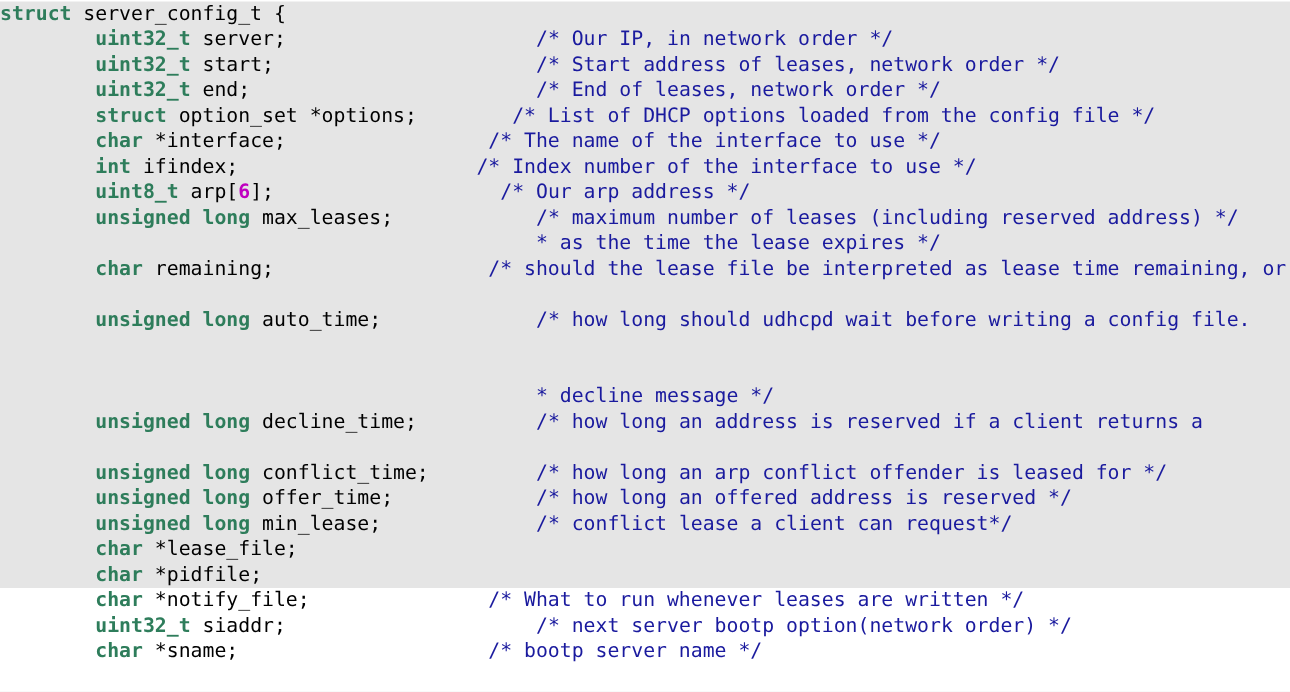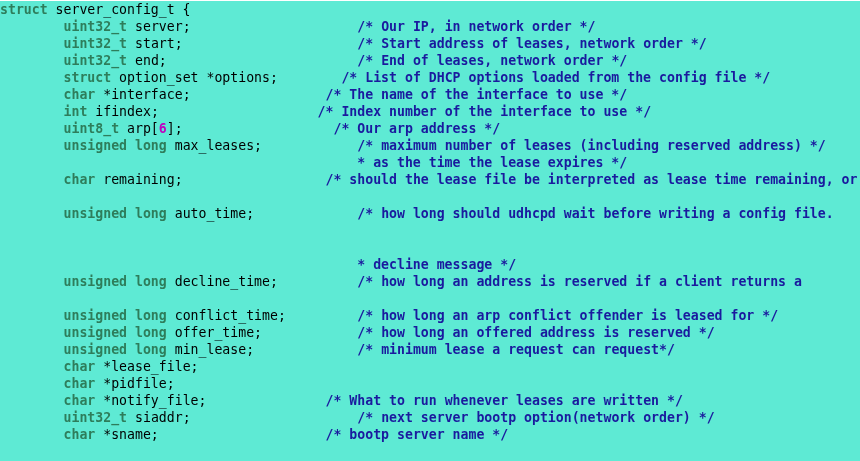--- a/index.html
+++ b/index.html
@@ -10,22 +10,22 @@
   }
   body {
     width: 860px;
     height: 461px;
     overflow: hidden;
     font-family: "DejaVu Sans Mono", "Liberation Mono", monospace;
   }
   #code-view {
     position: relative;
     width: 860px;
-    height: 461px;
-    background: #5eead4;
+    height: 391px;
+    background: #e5e5e5;
     padding: 0;
     box-sizing: border-box;
   }
   .code-line {
     display: block;
     white-space: pre;
     font-family: "DejaVu Sans Mono", "Liberation Mono", monospace;
     font-size: 13.2px;
     line-height: 17.0px;
     height: 17.0px;
@@ -33,21 +33,21 @@
     color: #000000;
     margin: 0;
     padding: 0;
   }
   .code-line:first-child {
     margin-top: 1px;
   }
   
   .tok-plain   { color: #000000; }
   .tok-keyword { color: #2e7d5b; font-weight: bold; }
-  .tok-comment { color: #1a1a9e; font-weight: bold; }
+  .tok-comment { color: #1a1a9e; font-weight: normal; }
   .tok-number  { color: #c000c0; font-weight: bold; }
 </style>
 </head>
 <body>
 
 <div id="code-view">
   <div id="code-lines">
       <div class="code-line"><span class="tok-keyword">struct</span><span class="tok-plain"> server_config_t {</span></div>
       <div class="code-line"><span class="tok-plain">        </span><span class="tok-keyword">uint32_t</span><span class="tok-plain"> server;                     </span><span class="tok-comment">/* Our IP, in network order */</span></div>
       <div class="code-line"><span class="tok-plain">        </span><span class="tok-keyword">uint32_t</span><span class="tok-plain"> start;                      </span><span class="tok-comment">/* Start address of leases, network order */</span></div>
@@ -61,21 +61,21 @@
       <div class="code-line"><span class="tok-plain">        </span><span class="tok-keyword">char</span><span class="tok-plain"> remaining;                  </span><span class="tok-comment">/* should the lease file be interpreted as lease time remaining, or</span></div>
       <div class="code-line">&nbsp;</div>
       <div class="code-line"><span class="tok-plain">        </span><span class="tok-keyword">unsigned long</span><span class="tok-plain"> auto_time;             </span><span class="tok-comment">/* how long should udhcpd wait before writing a config file.</span></div>
       <div class="code-line"><span class="tok-plain">                                            </span></div>
       <div class="code-line">&nbsp;</div>
       <div class="code-line"><span class="tok-plain">                                            </span><span class="tok-comment"> * decline message */</span></div>
       <div class="code-line"><span class="tok-plain">        </span><span class="tok-keyword">unsigned long</span><span class="tok-plain"> decline_time;          </span><span class="tok-comment">/* how long an address is reserved if a client returns a</span></div>
       <div class="code-line">&nbsp;</div>
       <div class="code-line"><span class="tok-plain">        </span><span class="tok-keyword">unsigned long</span><span class="tok-plain"> conflict_time;         </span><span class="tok-comment">/* how long an arp conflict offender is leased for */</span></div>
       <div class="code-line"><span class="tok-plain">        </span><span class="tok-keyword">unsigned long</span><span class="tok-plain"> offer_time;            </span><span class="tok-comment">/* how long an offered address is reserved */</span></div>
-      <div class="code-line"><span class="tok-plain">        </span><span class="tok-keyword">unsigned long</span><span class="tok-plain"> min_lease;             </span><span class="tok-comment">/* minimum lease a request can request*/</span></div>
+      <div class="code-line"><span class="tok-plain">        </span><span class="tok-keyword">unsigned long</span><span class="tok-plain"> min_lease;             </span><span class="tok-comment">/* conflict lease a client can request*/</span></div>
       <div class="code-line"><span class="tok-plain">        </span><span class="tok-keyword">char</span><span class="tok-plain"> *lease_file;</span></div>
       <div class="code-line"><span class="tok-plain">        </span><span class="tok-keyword">char</span><span class="tok-plain"> *pidfile;</span></div>
       <div class="code-line"><span class="tok-plain">        </span><span class="tok-keyword">char</span><span class="tok-plain"> *notify_file;               </span><span class="tok-comment">/* What to run whenever leases are written */</span></div>
       <div class="code-line"><span class="tok-plain">        </span><span class="tok-keyword">uint32_t</span><span class="tok-plain"> siaddr;                     </span><span class="tok-comment">/* next server bootp option(network order) */</span></div>
       <div class="code-line"><span class="tok-plain">        </span><span class="tok-keyword">char</span><span class="tok-plain"> *sname;                     </span><span class="tok-comment">/* bootp server name */</span></div>
       <div class="code-line"></div>
     </div>
 </div>
 
 </body></html>

